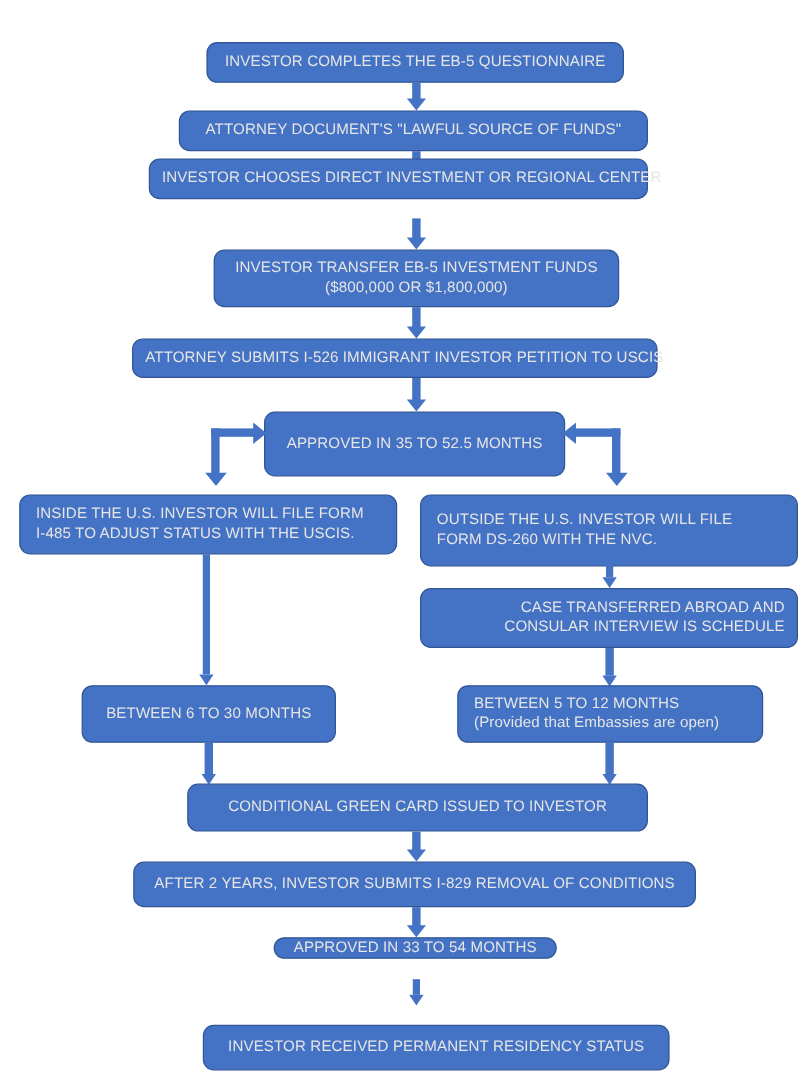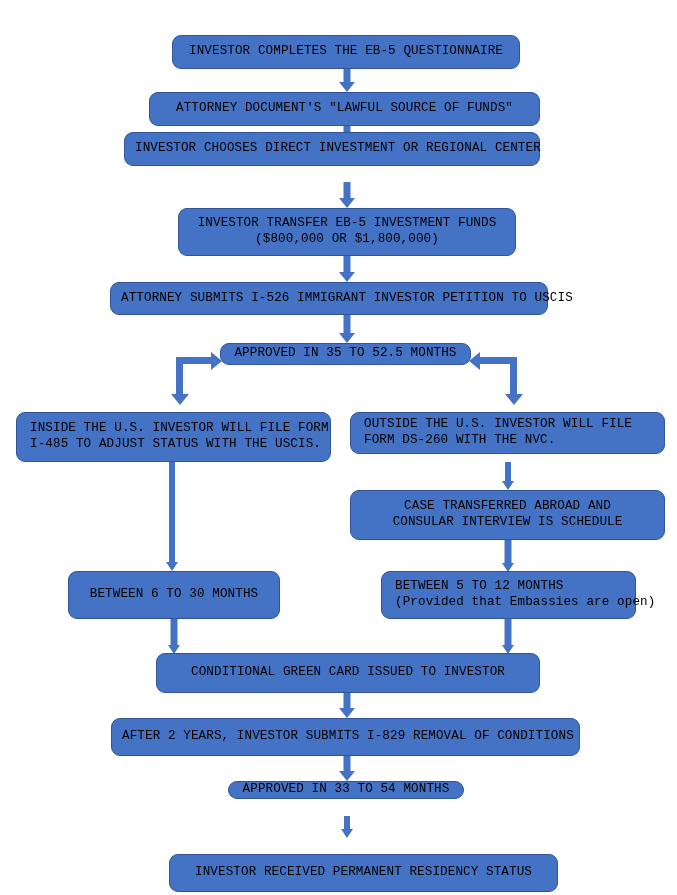--- a/index.html
+++ b/index.html
@@ -16,30 +16,29 @@
     height: 895px;
     background: #ffffff;
     overflow: hidden;
   }
   .node {
     position: absolute;
     box-sizing: border-box;
     background: #4472c4;
     border: 1.5px solid #2f5597;
     border-radius: 9px;
-    color: #000000;
+    color: #e5e5e5;
     display: flex;
     align-items: center;
     justify-content: center;
     text-align: center;
     letter-spacing: 0.1px;
     line-height: 1.25;
     font-size: 12.6px;
     padding: 6px 10px;
-    font-family: Liberation Mono, monospace;
   }
   .node.left-align {
     justify-content: flex-start;
     text-align: left;
     padding-left: 13px;
   }
   .node .lines {
     width: 100%;
   }
   .node .ln { display: block; white-space: nowrap; }
@@ -155,21 +154,21 @@
     <span class="lines">
       <span class="ln">ATTORNEY SUBMITS I-526 IMMIGRANT INVESTOR PETITION TO USCIS</span>
     </span>
   </div>
 
   <div class="varrow" style="left:338px; top:315px; width:18px; height:28px;">
     <span class="stem" style="width:7px; height:19px;"></span>
     <span class="head"></span>
   </div>
 
-  <div class="node" style="left:220px; top:343px; width:251px; height:22px;justify-content:center;">
+  <div class="node" style="left:220px; top:343px; width:251px; height:54px;justify-content:center;">
     <span class="lines">
       <span class="ln">APPROVED IN 35 TO 52.5 MONTHS</span>
     </span>
   </div>
 
   <div class="elbow" style="left:164px; top:352px; width:60px; height:56px;">
     <span class="seg" style="left:12px; top:5px; width:38px; height:7px;"></span>
     <span class="head-right" style="left:47px; top:-0.5px;"></span>
     <span class="seg" style="left:12px; top:5px; width:7px; height:38px;"></span>
     <span class="head-down" style="left:6.5px; top:42px;"></span>
@@ -182,38 +181,38 @@
     <span class="head-down" style="left:36.5px; top:42px;"></span>
   </div>
 
   <div class="node left-align" style="left:16px; top:412px; width:315px; height:50px;">
     <span class="lines">
       <span class="ln">INSIDE THE U.S. INVESTOR WILL FILE FORM</span>
       <span class="ln">I-485 TO ADJUST STATUS WITH THE USCIS.</span>
     </span>
   </div>
 
-  <div class="node left-align" style="left:350px; top:412px; width:315px; height:42px;">
+  <div class="node left-align" style="left:350px; top:412px; width:315px; height:60px;">
     <span class="lines">
       <span class="ln">OUTSIDE THE U.S. INVESTOR WILL FILE</span>
       <span class="ln">FORM DS-260 WITH THE NVC.</span>
     </span>
   </div>
 
   <div class="varrow thin" style="left:165px; top:462px; width:14px; height:109px;">
     <span class="stem" style="width:6px; height:100px;"></span>
     <span class="head"></span>
   </div>
 
   <div class="varrow thin" style="left:501px; top:462px; width:14px; height:28px;">
     <span class="stem" style="width:6px; height:19px;"></span>
     <span class="head"></span>
   </div>
 
-  <div class="node" style="left:350px; top:490px; width:315px; height:50px;">
+  <div class="node" style="left:350px; top:490px; width:315px; height:50px;text-align:right;">
     <span class="lines">
       <span class="ln">CASE TRANSFERRED ABROAD AND</span>
       <span class="ln">CONSULAR INTERVIEW IS SCHEDULE</span>
     </span>
   </div>
 
   <div class="varrow thin" style="left:501px; top:540px; width:14px; height:32px;">
     <span class="stem" style="width:7px; height:23px;"></span>
     <span class="head"></span>
   </div>

